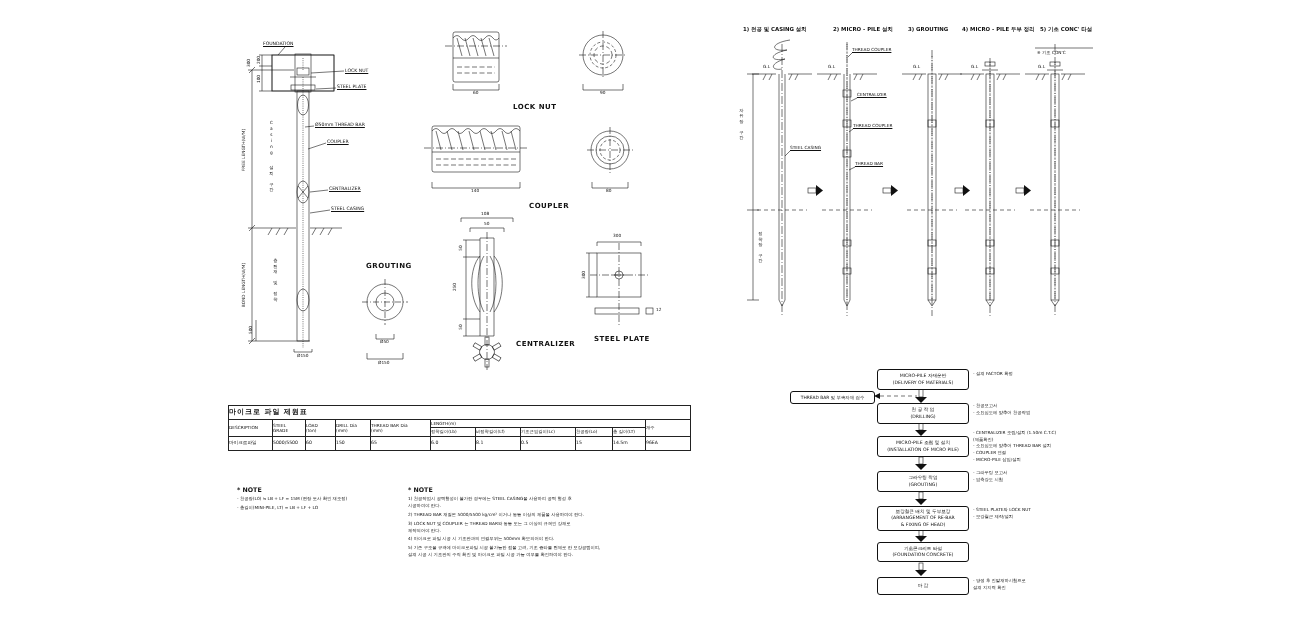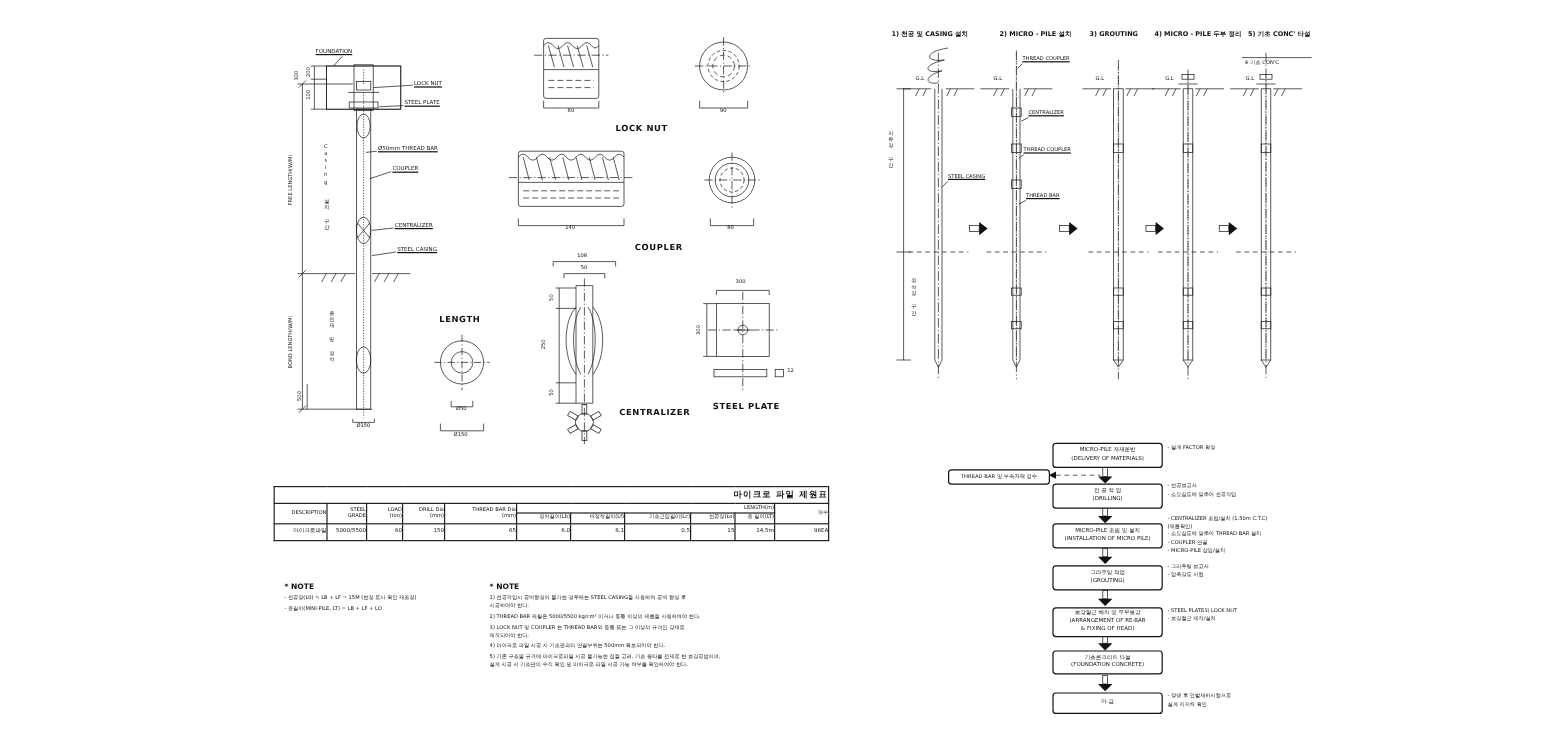--- a/index.html
+++ b/index.html
@@ -18,21 +18,21 @@
   
   .flow-title{position:absolute;left:852px;top:328px;width:122px;text-align:center;
       font-size:14px;font-weight:600;letter-spacing:5px;border-bottom:1.2px solid #111;padding-bottom:3px;}
   .fbox{position:absolute;left:877px;width:90px;border:.9px solid #111;border-radius:3px;background:#fff;
       font-size:4.6px;text-align:center;display:flex;flex-direction:column;justify-content:center;line-height:1.35;}
   .fside{position:absolute;left:790px;top:391px;width:83px;height:11px;border:.9px solid #111;border-radius:3px;
       background:#fff;font-size:4.4px;text-align:center;line-height:11px;}
   .fnote{position:absolute;left:973px;font-size:4.3px;line-height:1.55;white-space:pre-line;}
   
   #spec-table{position:absolute;left:228px;top:405px;width:462px;border-collapse:collapse;table-layout:fixed;}
-  #spec-table td,#spec-table th{border:.7px solid #222;font-weight:normal;text-align:right;
+  #spec-table td,#spec-table th{border:.7px solid #222;font-weight:normal;text-align:left;
       font-size:4.3px;padding:1px 0;line-height:1.25;white-space:pre-line;overflow:hidden;}
   #spec-table .ttl{font-size:7px;font-weight:bold;height:11px;letter-spacing:1px;}
   #spec-table .dat{font-size:4.6px;height:11px;}
   .noteblk{position:absolute;font-size:4.3px;line-height:1.6;}
   .noteblk .nt{font-size:6.3px;font-weight:bold;margin-bottom:1px;}
   .noteblk .ni{white-space:pre-line;margin-bottom:2px;}
 </style>
 </head>
 <body>
 
@@ -357,21 +357,21 @@
 <span class="lbl s4 rot" style="left:244px;top:150px">FREE LENGTH(W/M)</span>
 <span class="lbl s4 rot" style="left:244px;top:285px">BOND LENGTH(W/M)</span>
 <span class="lbl s4 vert" style="left:268px;top:120px">Casing 설치 구간</span>
 <span class="lbl s4 vert" style="left:272px;top:255px">충전재 및 정착</span>
 <span class="lbl s4 rot" style="left:249px;top:63px">300</span>
 <span class="lbl s4 rot" style="left:259px;top:60px">200</span>
 <span class="lbl s4 rot" style="left:259px;top:79px">100</span>
 <span class="lbl s4 rot" style="left:251px;top:330px">500</span>
 <span class="lbl s4" style="left:297px;top:354px">Ø150</span>
 
-<span class="lbl s7" style="left:366px;top:262px">LENGTH</span>
+<span class="lbl s7" style="left:366px;top:262px">GROUTING</span>
 <span class="lbl s4" style="left:380px;top:340px">Ø50</span>
 <span class="lbl s4" style="left:378px;top:361px">Ø150</span>
 
 <span class="lbl s7" style="left:513px;top:103px">LOCK NUT</span>
 <span class="lbl s4" style="left:473px;top:91px">60</span>
 <span class="lbl s4" style="left:600px;top:91px">90</span>
 
 <span class="lbl s7" style="left:529px;top:202px">COUPLER</span>
 <span class="lbl s4" style="left:471px;top:189px">140</span>
 <span class="lbl s4" style="left:606px;top:189px">80</span>

